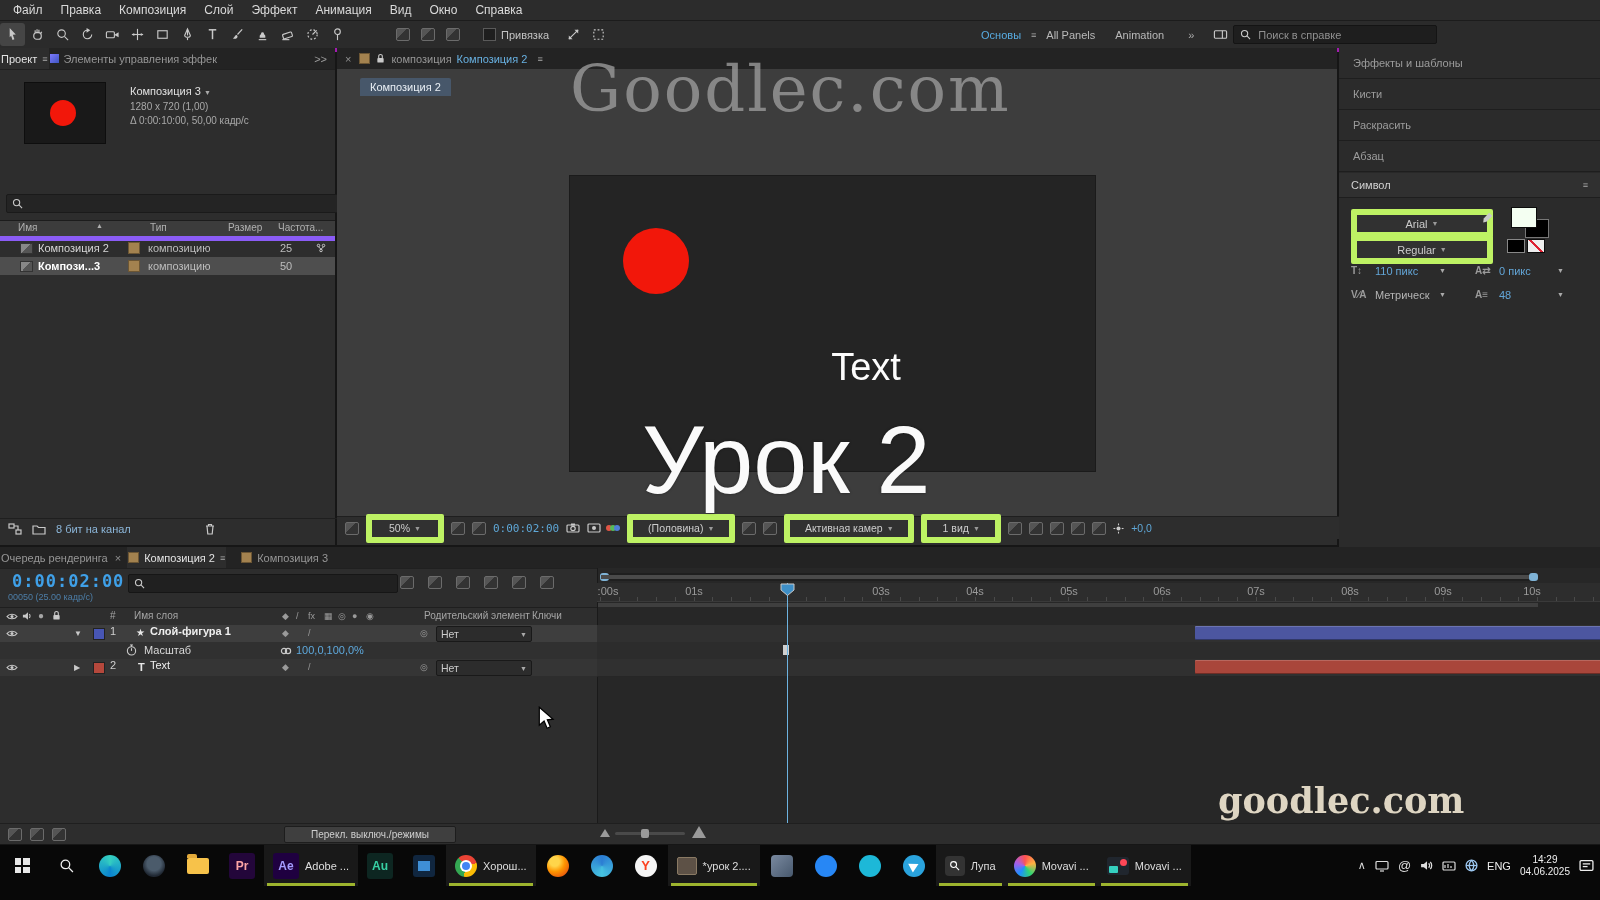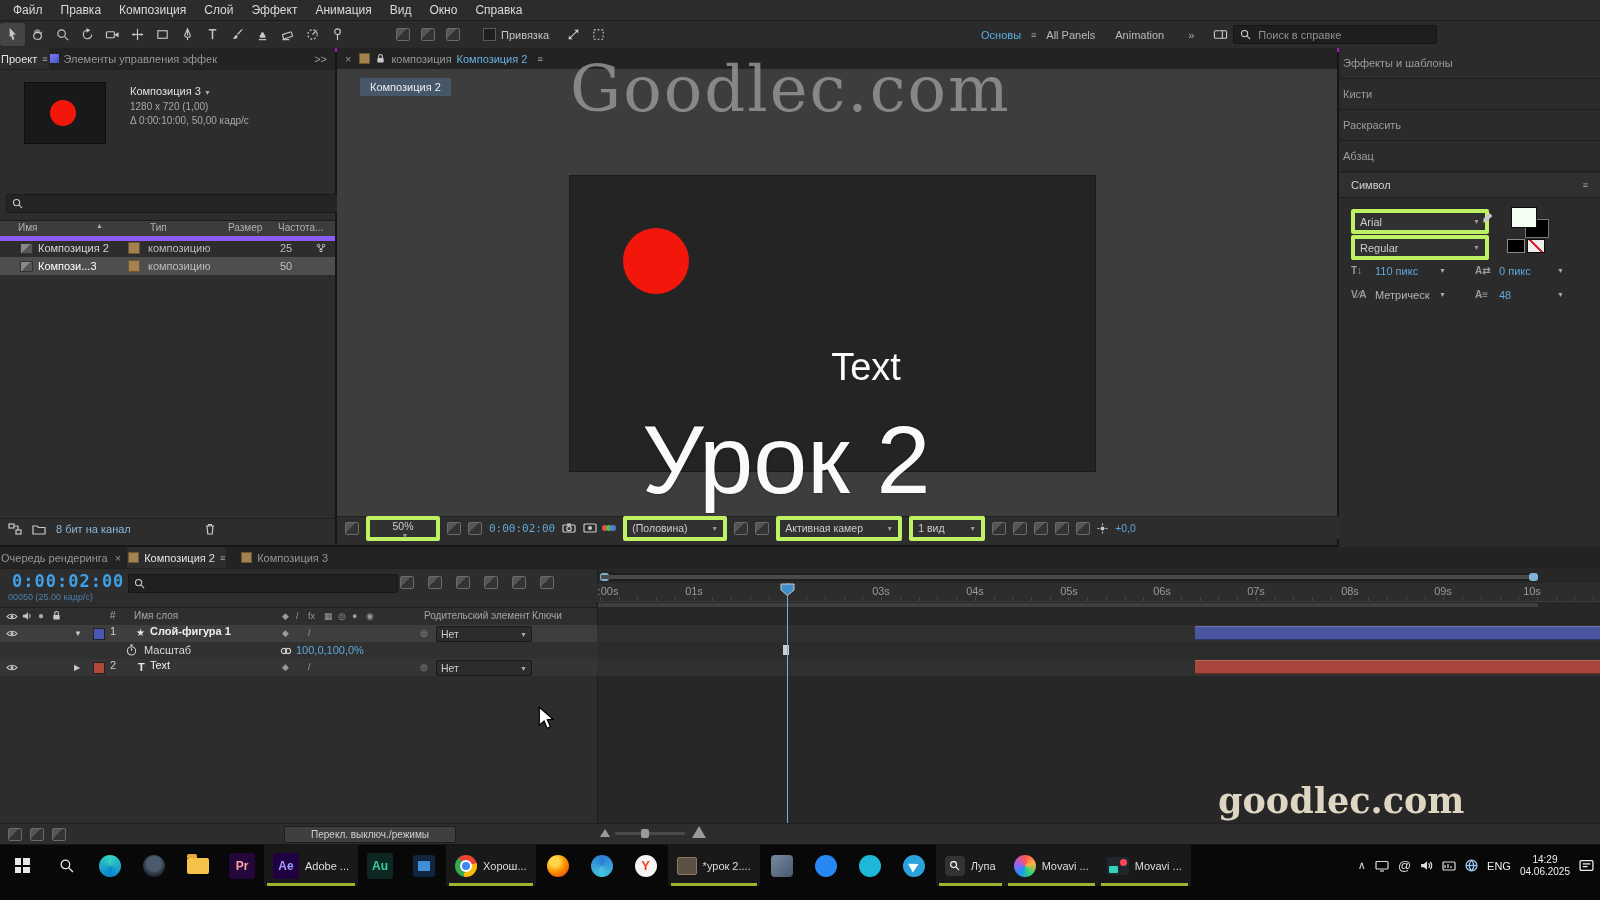--- a/index.html
+++ b/index.html
@@ -3,21 +3,21 @@
 <meta charset="utf-8">
 <style>
   html,body{margin:0;padding:0;}
   body{width:1600px;height:900px;position:relative;overflow:hidden;background:#161616;
        font-family:"Liberation Sans",sans-serif;font-size:11px;color:#c8c8c8;}
   .abs{position:absolute;}
   svg{display:block;stroke:#c9c9c9;fill:none;stroke-width:1.2;}
   svg .f{fill:#c9c9c9;stroke:none;}
   .glyph{font-size:9px;color:#aaa;}
   .mico{display:inline-block;width:12px;height:11px;border:1px solid #6b6b6b;background:linear-gradient(135deg,#555 0 40%,#333 40%);border-radius:2px;}
-  .combo{display:flex;align-items:center;justify-content:space-between;background:#313131;border:4px solid #bef264;border-radius:2px;padding:0 5px;color:#ccc;height:17px;}
+  .combo{display:flex;align-items:center;justify-content:center;background:#313131;border:6px solid #bef264;border-radius:2px;padding:0 5px;color:#ccc;height:17px;}
   .combo .arr{font-size:7px;color:#999;margin-left:4px;}
   
   #menubar{position:absolute;left:0;top:0;width:1600px;height:20px;background:#2c2c2c;border-bottom:1px solid #1c1c1c;display:flex;align-items:center;padding-left:4px;}
   .menu-item{padding:0 9px;font-size:12px;color:#dadada;line-height:20px;}
   
   #toolbar{position:absolute;left:0;top:21px;width:1600px;height:27px;background:#2b2b2b;border-bottom:4px solid #a21caf;display:flex;align-items:center;}
   .tool{width:25px;height:23px;display:flex;align-items:center;justify-content:center;border-radius:3px;}
   .tool.sel{background:#454545;}
   .tool svg{width:15px;height:15px;}
   .chk{width:11px;height:11px;background:#1e1e1e;border:1px solid #5a5a5a;margin:0 5px 0 18px;}
@@ -56,21 +56,21 @@
   #canvas{position:absolute;left:233px;top:107px;width:525px;height:295px;background:#242424;box-shadow:0 0 0 1px #1b1b1b;}
   #canvas .dot{position:absolute;left:53px;top:52px;width:66px;height:66px;border-radius:50%;background:#f2170a;}
   #canvas .txt{position:absolute;left:216px;top:170px;width:160px;text-align:center;font-size:38px;color:#fdfdfd;}
   #comp-bar{position:absolute;left:0;top:468px;width:1000px;height:22px;background:#2d2d2d;border-top:1px solid #1f1f1f;display:flex;align-items:center;gap:7px;padding:0 8px;font-size:10.5px;color:#bdbdbd;}
   #comp-bar .tc{color:#5fa8d8;font-family:"DejaVu Sans Mono",monospace;font-size:11px;}
   #comp-bar .blue{color:#5fa8d8;}
   .rgbdots{display:inline-flex;}
   .rgbdots i{width:6px;height:6px;border-radius:50%;display:inline-block;margin-left:-2px;}
   
   #rightcol{left:1339px;top:48px;width:261px;height:497px;background:#282828;}
-  .rrow{height:30px;border-bottom:1px solid #1e1e1e;display:flex;align-items:center;padding-left:4px;color:#9c9c9c;font-size:11px;background:#2b2b2b;}
+  .rrow{height:30px;border-bottom:1px solid #1e1e1e;display:flex;align-items:center;padding-left:14px;color:#9c9c9c;font-size:11px;background:#2b2b2b;}
   #char-panel{position:absolute;left:0;top:125px;width:261px;height:459px;background:#2b2b2b;}
   #char-panel .hd{height:24px;display:flex;align-items:center;justify-content:space-between;padding:0 12px;color:#d2d2d2;border-bottom:1px solid #1e1e1e;background:#303030;}
   .swatch{position:absolute;border:1px solid #0c0c0c;}
   .chval{color:#63a6d8;}
   .chico{color:#9a9a9a;font-size:10px;font-weight:bold;}
   
   #timeline{left:0;top:547px;width:1600px;height:296px;}
   #tl-tc{position:absolute;left:12px;top:24px;font-family:"DejaVu Sans Mono",monospace;font-weight:bold;font-size:17px;color:#3fa0e8;letter-spacing:1px;}
   #tl-frames{position:absolute;left:8px;top:45px;font-size:9px;color:#4d7ea8;}
   #tl-search{position:absolute;left:128px;top:27px;width:258px;height:17px;background:#202020;border:1px solid #161616;border-radius:2px;display:flex;align-items:center;gap:5px;padding:0 5px;}
@@ -313,21 +313,21 @@
       <span class="s">25</span>
       <svg viewBox="0 0 12 12" style="position:absolute;left:316px;top:4px;width:10px;height:10px;">
           <circle cx="3" cy="3" r="1.5"></circle>
           <circle cx="9" cy="3" r="1.5"></circle>
           <circle cx="6" cy="9" r="1.5"></circle>
           <path d="M3 4.5 L6 7.5 M9 4.5 L6 7.5"></path>
         </svg>
     </div>
     <div class="prow" style="top:209px;background:#4e4e4e;">
       <span class="ic"></span>
-      <span style="color:#ffffff;font-weight:normal;">Компози...3</span>
+      <span style="color:#ffffff;font-weight:bold;">Компози...3</span>
       <span class="lbl-chip"></span>
       <span class="t">композицию</span>
       <span class="s">50</span>
     </div>
     <div id="proj-foot">
       <svg viewBox="0 0 14 12" style="width:14px;height:12px;">
           <rect x="1" y="1" width="5" height="4"></rect>
           <rect x="8" y="7" width="5" height="4"></rect>
           <path d="M6 3 H10 V7"></path>
         </svg>
@@ -357,21 +357,21 @@
       <div id="comp-tab">
           <span>Композиция 2</span>
         </div>
       <div id="canvas">
         <span class="dot"></span>
         <span class="txt">Text</span>
       </div>
     </div>
     <div id="comp-bar">
       <span class="mico"></span>
-      <div class="combo" style="width:56px;flex-direction:column;">
+      <div class="combo" style="width:56px;">
         <span>50%</span>
           <span class="arr">▼</span>
       </div>
       <span class="mico"></span>
       <span class="mico"></span>
       <span class="tc">0:00:02:00</span>
       <svg viewBox="0 0 14 10" style="width:14px;height:10px;">
           <rect x="1" y="2" width="12" height="7" rx="1"></rect>
           <circle cx="7" cy="5.5" r="2.2"></circle>
           <rect x="5" y="0.5" width="4" height="2" class="f"></rect>

